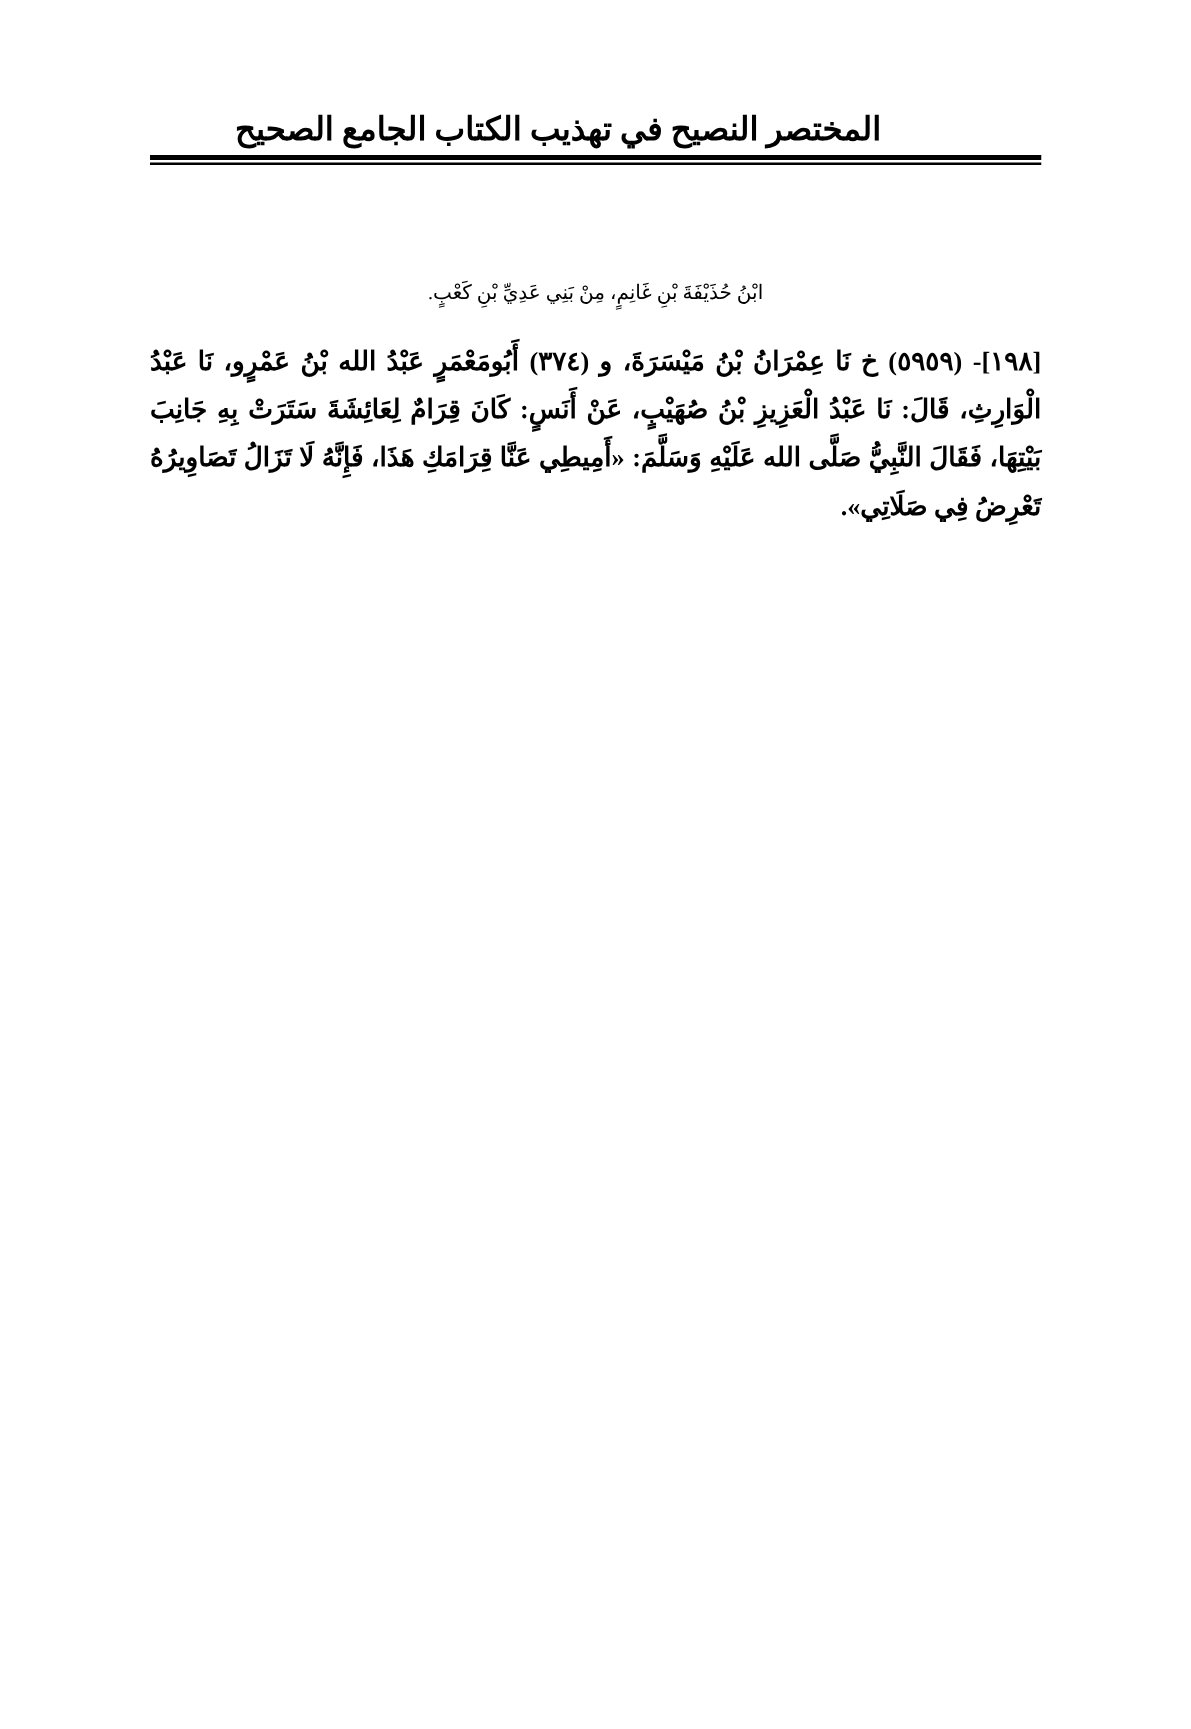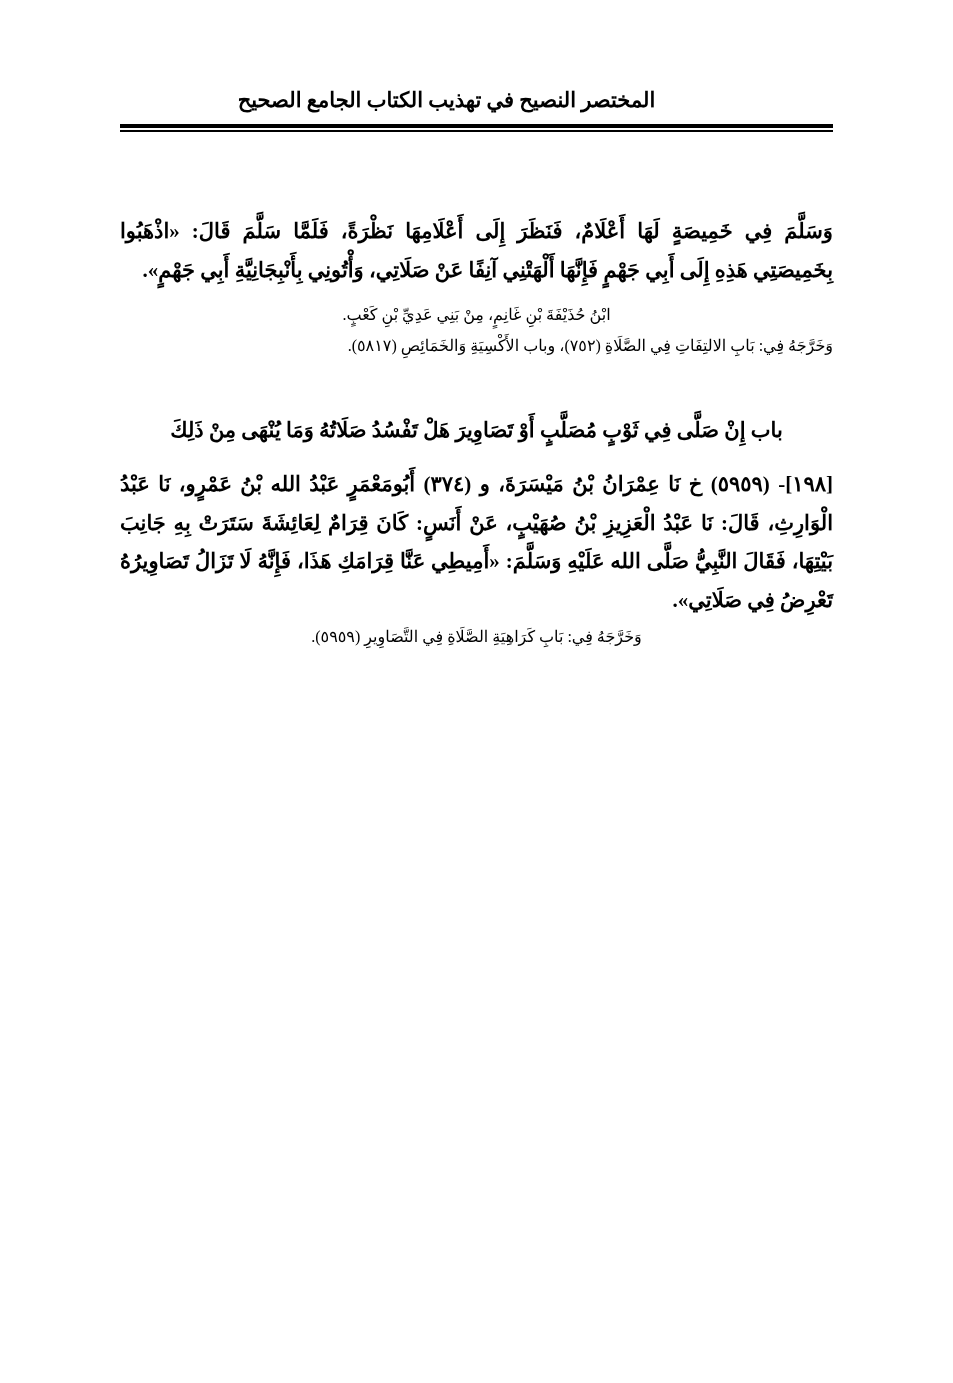--- a/index.html
+++ b/index.html
@@ -28,21 +28,21 @@
     position: relative;
     margin: 88px 120px 0 120px;
     height: 62px;
   }
   .header-title {
     position: absolute;
     right: 0;
     top: 0;
     width: 100%;
     text-align: center;
-    font-size: 21px;
+    font-size: 26px;
     font-weight: bold;
     line-height: 1.2;
     letter-spacing: 0px;
     padding-right: 60px;
     box-sizing: border-box;
     direction: rtl;
   }
   .header-rule {
     position: absolute;
     right: 0;
@@ -127,33 +127,29 @@
 <div class="page">
 
   <div class="header">
     <div class="header-title">المختصر النصيح في تهذيب الكتاب الجامع الصحيح</div>
     <div class="header-rule"></div>
     <div class="header-rule-thin"></div>
   </div>
 
   <div class="content">
 
-    <p class="para">وَسَلَّمَ فِي خَمِيصَةٍ لَهَا أَعْلَامٌ، فَنَظَرَ إِلَى أَعْلَامِهَا نَظْرَةً، فَلَمَّا سَلَّمَ قَالَ: «اذْهَبُوا بِخَمِيصَتِي هَذِهِ إِلَى أَبِي جَهْمٍ فَإِنَّهَا أَلْهَتْنِي آنِفًا عَنْ صَلَاتِي، وَأْتُونِي بِأَنْبِجَانِيَّةِ أَبِي جَهْمٍ».</p>
 
     <div class="gap-sm"></div>
     <p class="para narrow center">ابْنُ حُذَيْفَةَ بْنِ غَانِمٍ، مِنْ بَنِي عَدِيِّ بْنِ كَعْبٍ.</p>
 
 
-    <p class="para narrow">وَخَرَّجَهُ فِي: بَابِ الالتِفَاتِ فِي الصَّلَاةِ (٧٥٢)، وباب الأَكْسِيَةِ وَالخَمَائِصِ (٥٨١٧).</p>
 
     <div class="gap-md"></div>
-    <div class="chapter">باب إِنْ صَلَّى فِي ثَوْبٍ مُصَلَّبٍ أَوْ تَصَاوِيرَ هَلْ تَفْسُدُ صَلَاتُهُ وَمَا يُنْهَى مِنْ ذَلِكَ</div>
 
     <p class="para">[١٩٨]- (٥٩٥٩) خ نَا عِمْرَانُ بْنُ مَيْسَرَةَ، و (٣٧٤) أَبُومَعْمَرٍ عَبْدُ الله بْنُ عَمْرٍو، نَا عَبْدُ الْوَارِثِ، قَالَ: نَا عَبْدُ الْعَزِيزِ بْنُ صُهَيْبٍ، عَنْ أَنَسٍ: كَانَ قِرَامٌ لِعَائِشَةَ سَتَرَتْ بِهِ جَانِبَ بَيْتِهَا، فَقَالَ النَّبِيُّ صَلَّى الله عَلَيْهِ وَسَلَّمَ: «أَمِيطِي عَنَّا قِرَامَكِ هَذَا، فَإِنَّهُ لَا تَزَالُ تَصَاوِيرُهُ تَعْرِضُ فِي صَلَاتِي».</p>
 
 
-    <p class="para narrow center">وَخَرَّجَهُ فِي: بَابِ كَرَاهِيَةِ الصَّلَاةِ فِي التَّصَاوِيرِ (٥٩٥٩).</p>
 
     <div class="gap-md"></div>
 
 
   </div>
 </div>
 
 </body></html>

